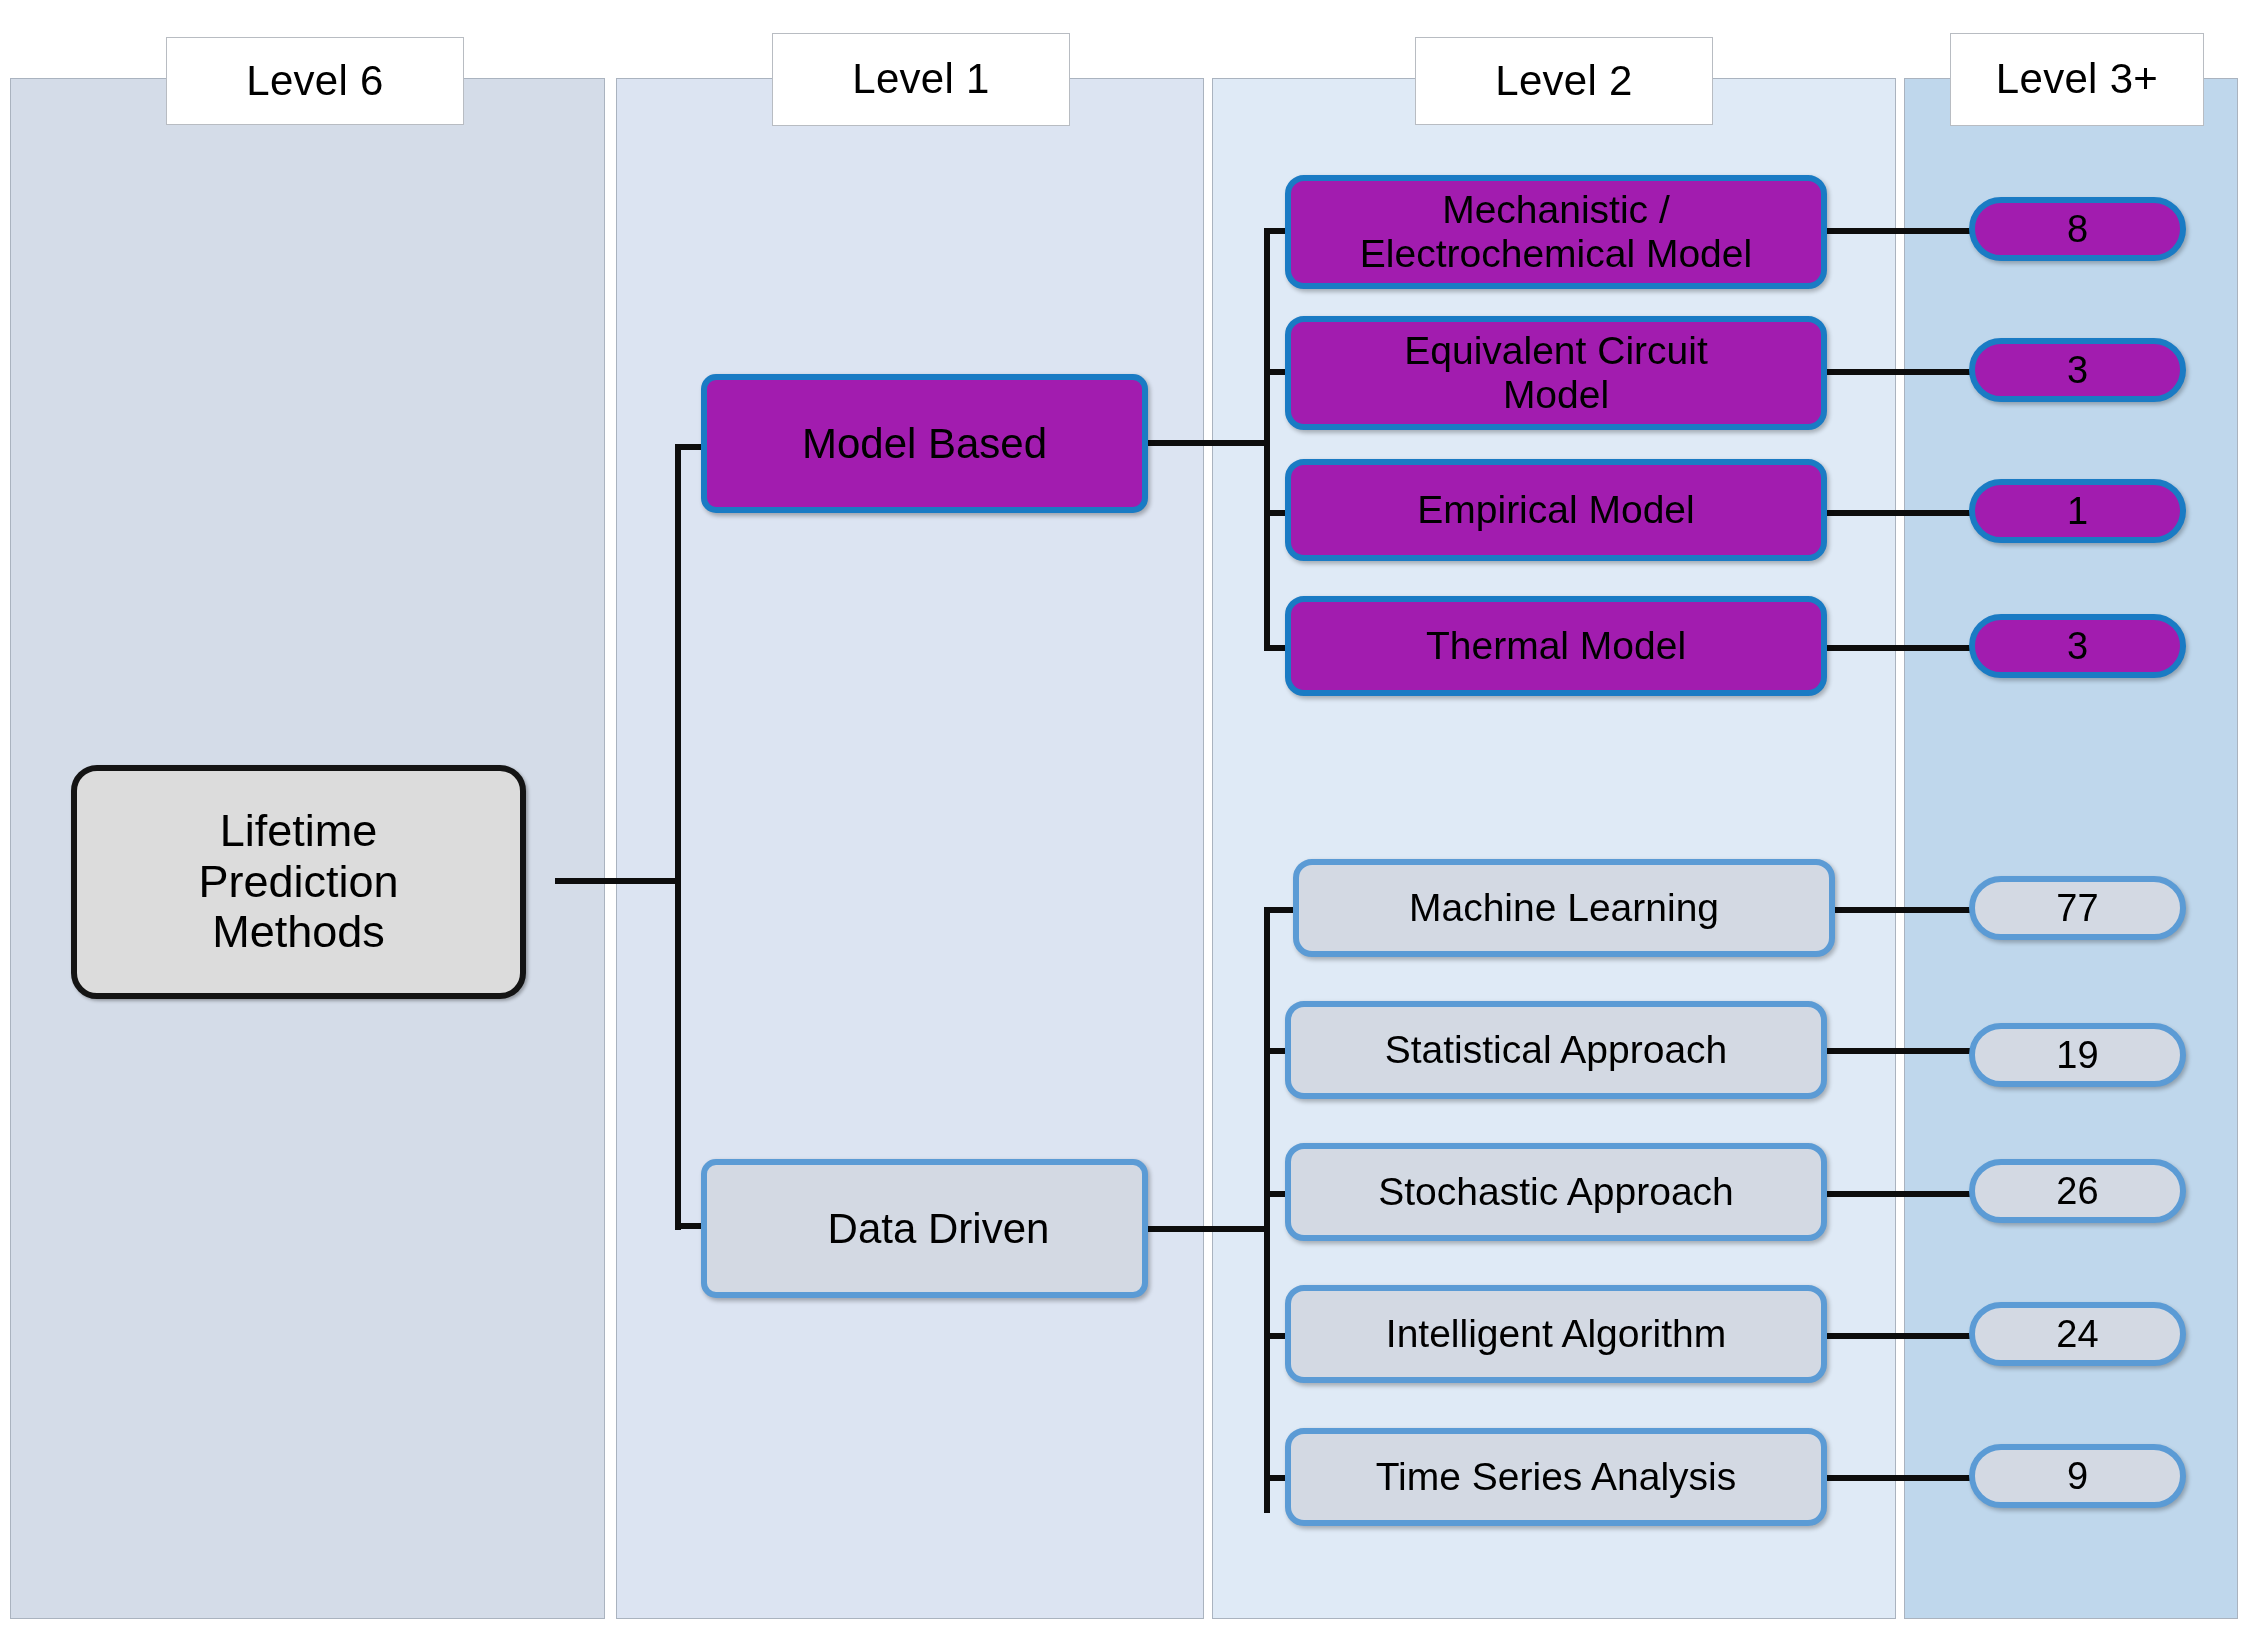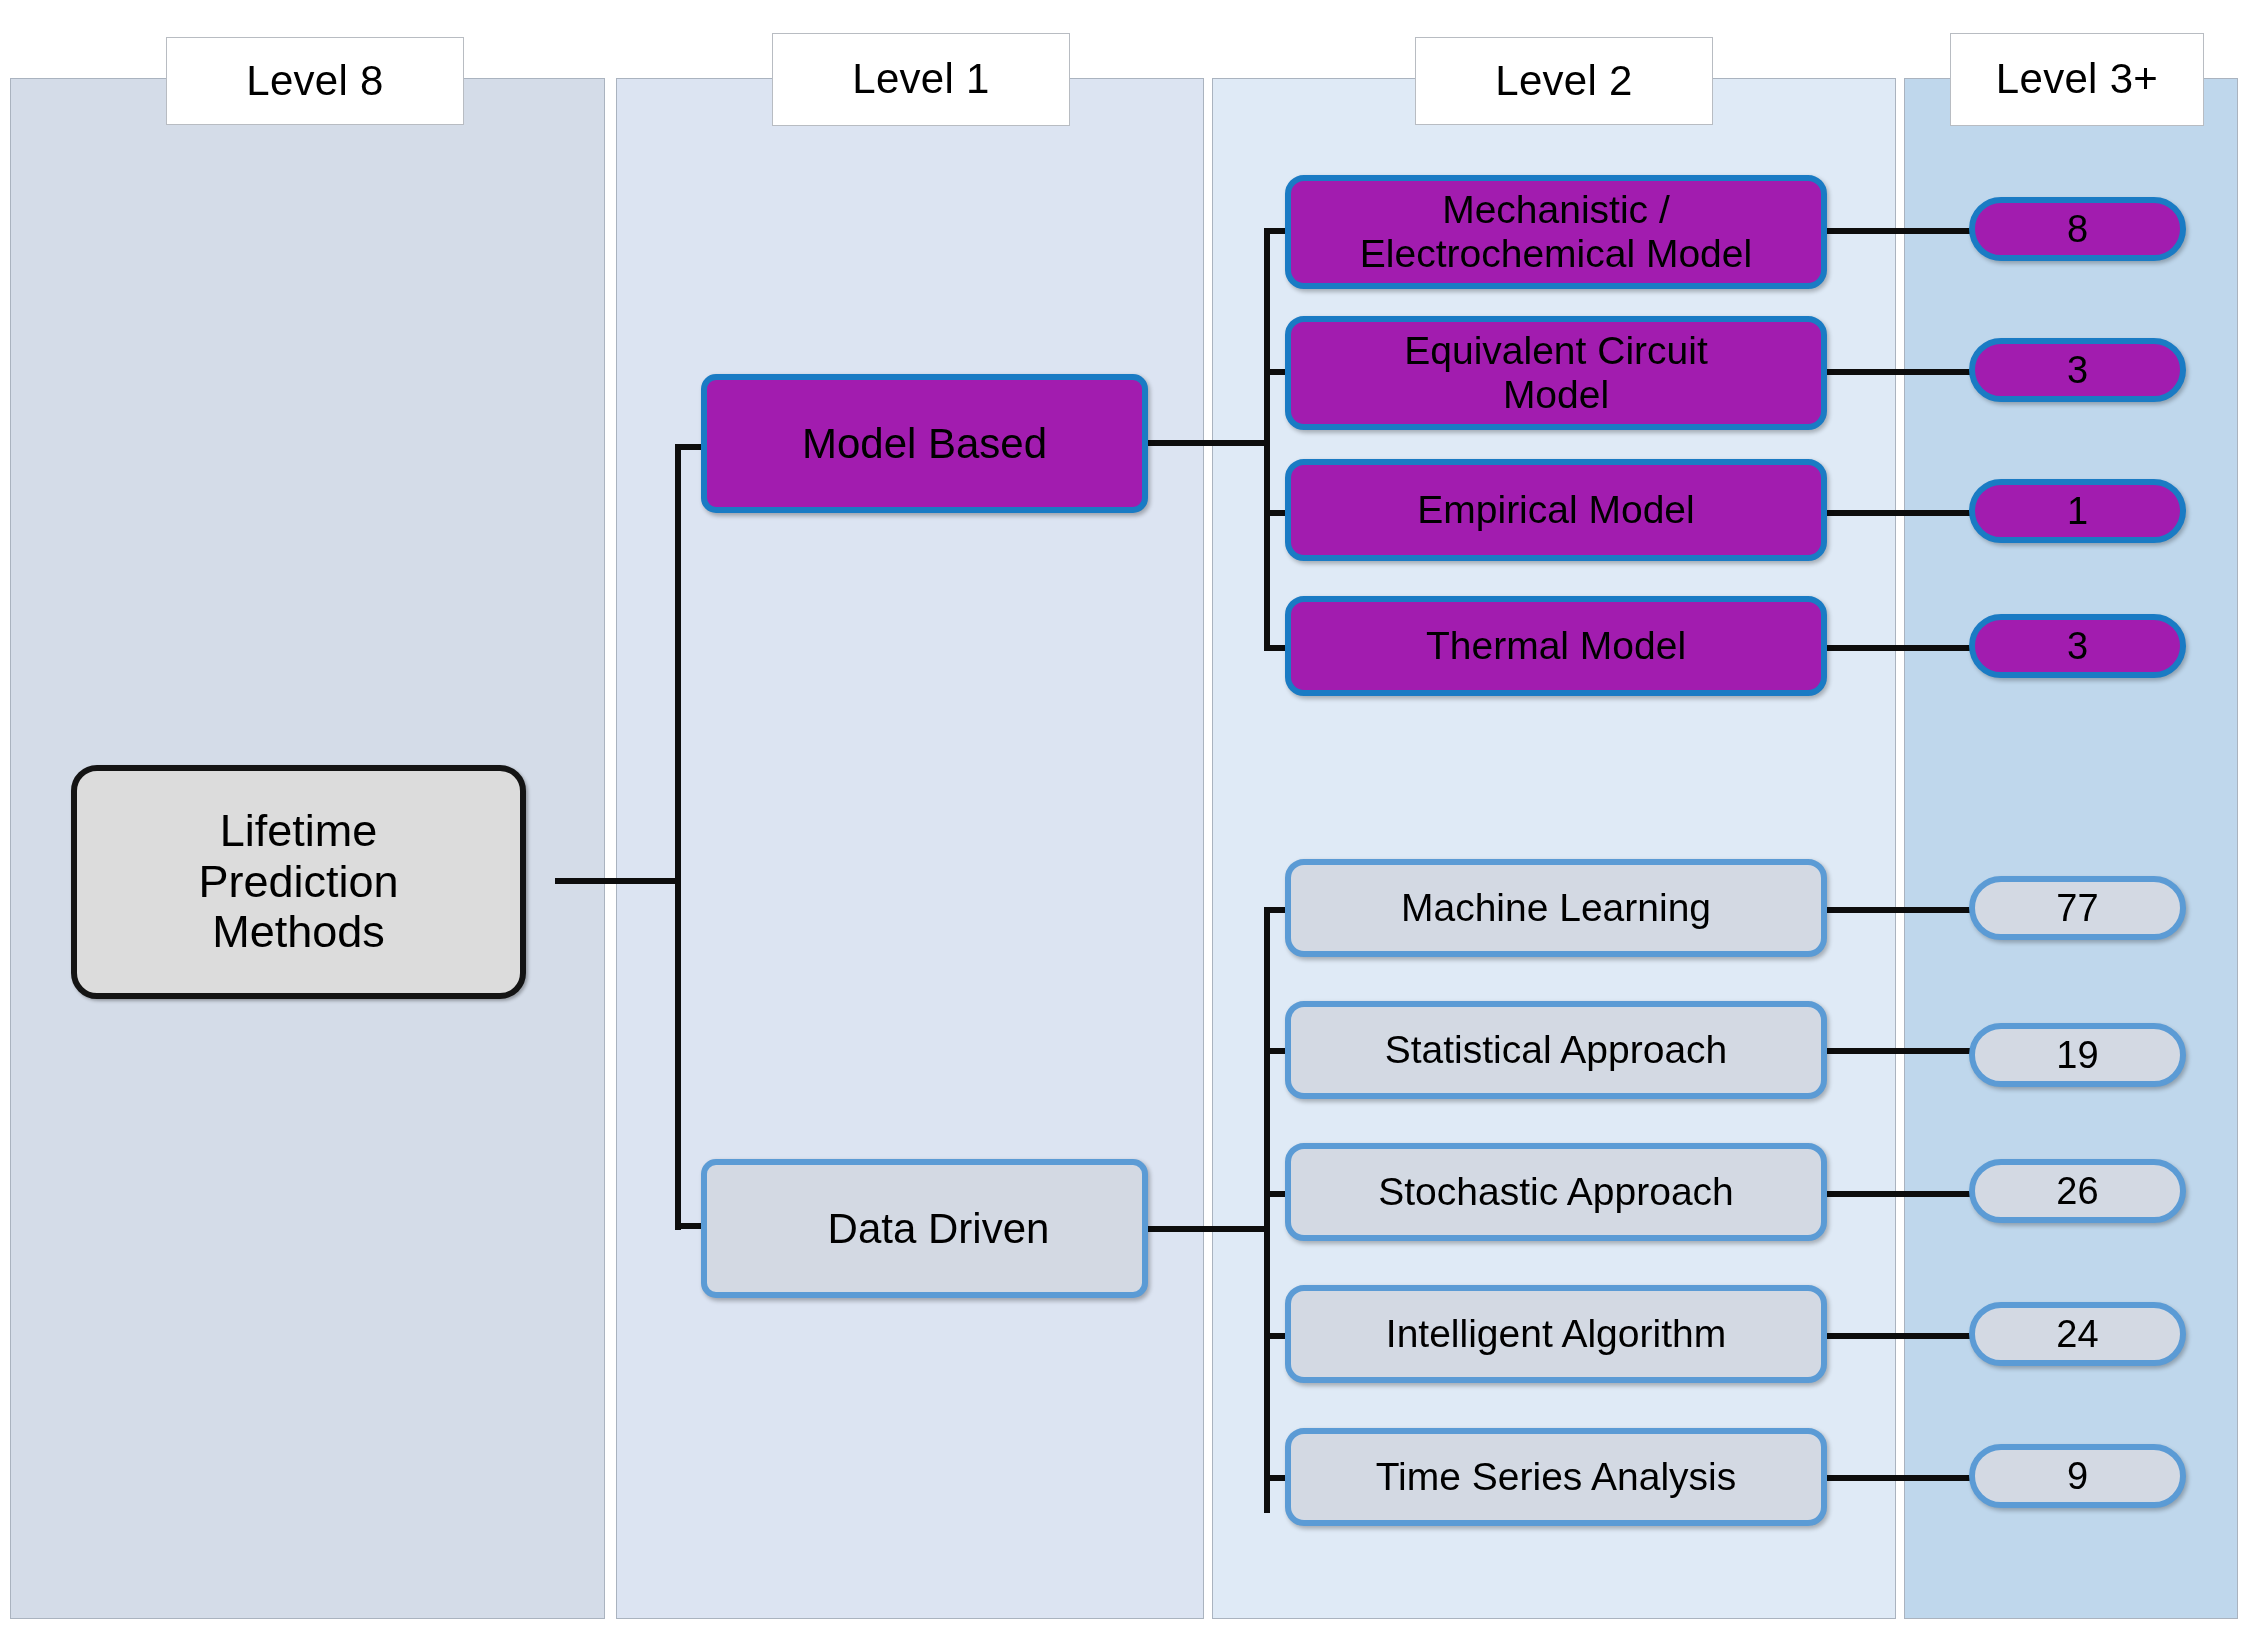--- a/index.html
+++ b/index.html
@@ -172,21 +172,21 @@
     <span class="txt">Equivalent Circuit
 Model</span>
   </div>
   <div class="node node-l2 theme-model" style="top:459px;height:102px;">
     <span class="txt">Empirical Model</span>
   </div>
   <div class="node node-l2 theme-model" style="top:596px;height:100px;">
     <span class="txt">Thermal Model</span>
   </div>
 
-  <div class="node node-l2 theme-data" style="top:859px;height:98px;">
+  <div class="node node-l2 theme-data" style="top:859px;height:98px;margin-left:8px;">
     <span class="txt">Machine Learning</span>
   </div>
   <div class="node node-l2 theme-data" style="top:1001px;height:98px;">
     <span class="txt">Statistical Approach</span>
   </div>
   <div class="node node-l2 theme-data" style="top:1143px;height:98px;">
     <span class="txt">Stochastic Approach</span>
   </div>
   <div class="node node-l2 theme-data" style="top:1285px;height:98px;">
     <span class="txt">Intelligent Algorithm</span>
@@ -218,21 +218,21 @@
     <span>26</span>
   </div>
   <div class="pill theme-data" style="top:1302px;">
     <span>24</span>
   </div>
   <div class="pill theme-data" style="top:1444px;">
     <span>9</span>
   </div>
 
   <div class="hdr hdr-l0">
-    <span>Level 8</span>
+    <span>Level 6</span>
   </div>
   <div class="hdr hdr-l1">
     <span>Level 1</span>
   </div>
   <div class="hdr hdr-l2">
     <span>Level 2</span>
   </div>
   <div class="hdr hdr-l3">
     <span>Level 3+</span>
   </div>

